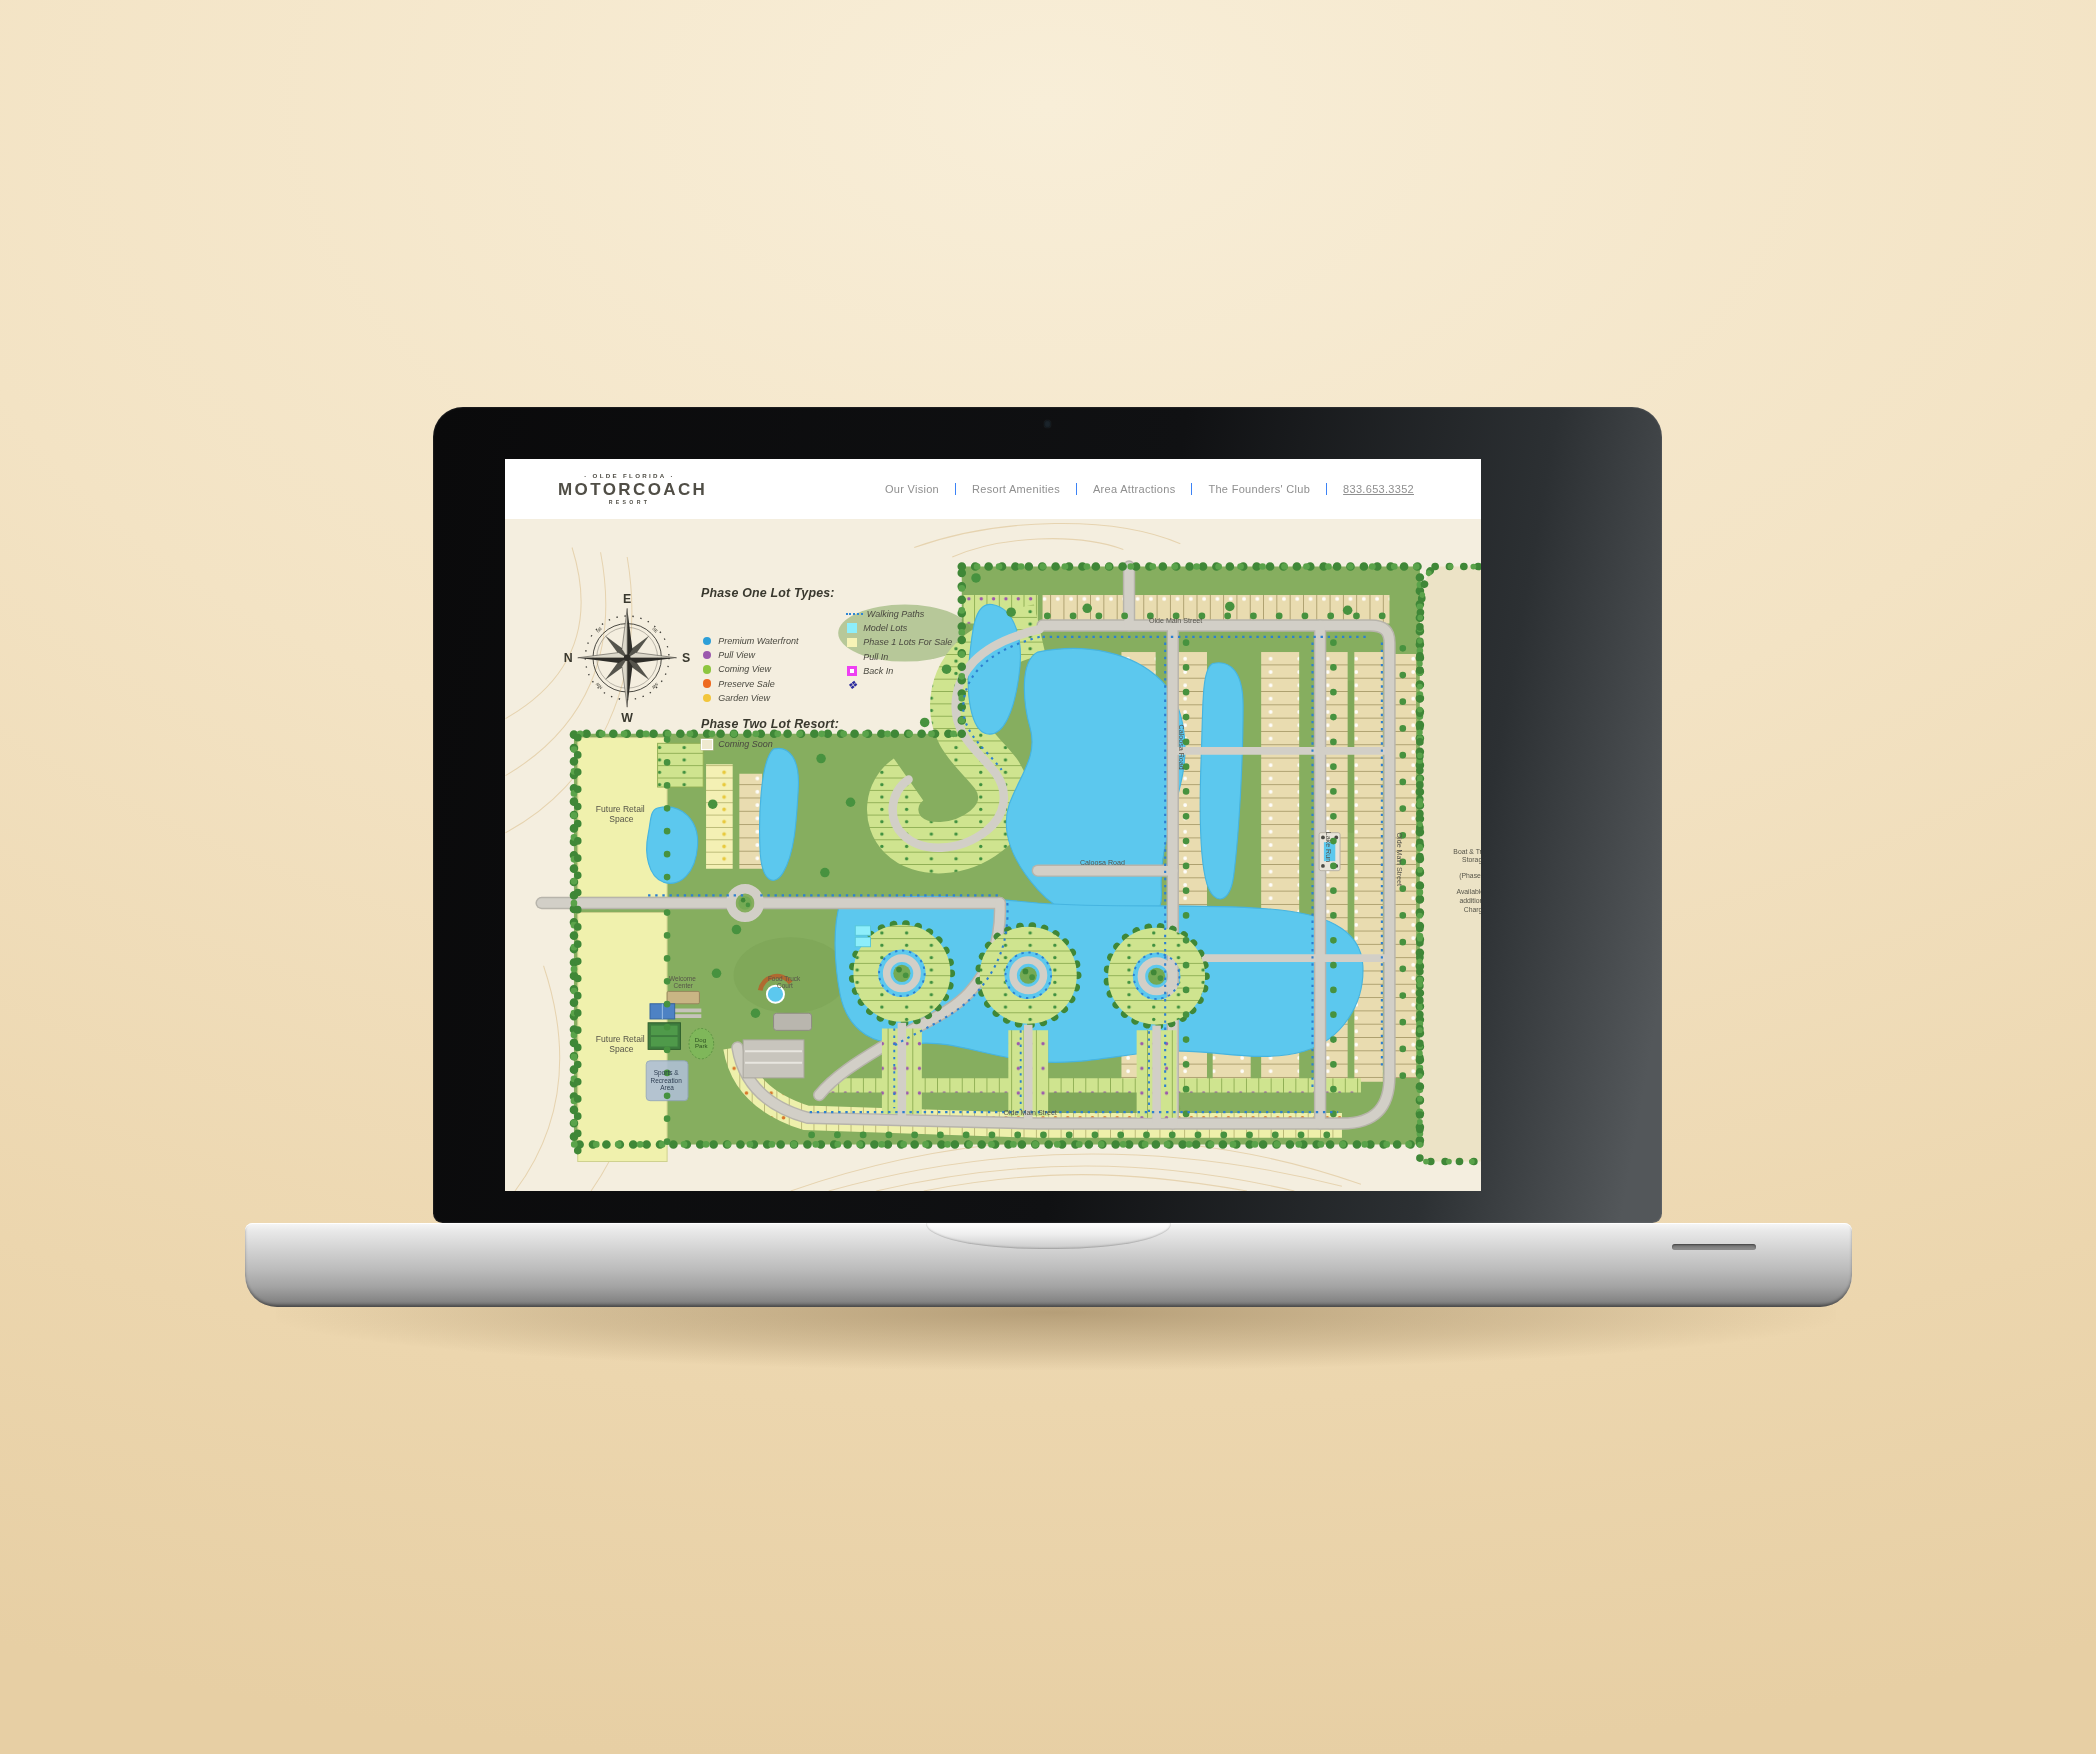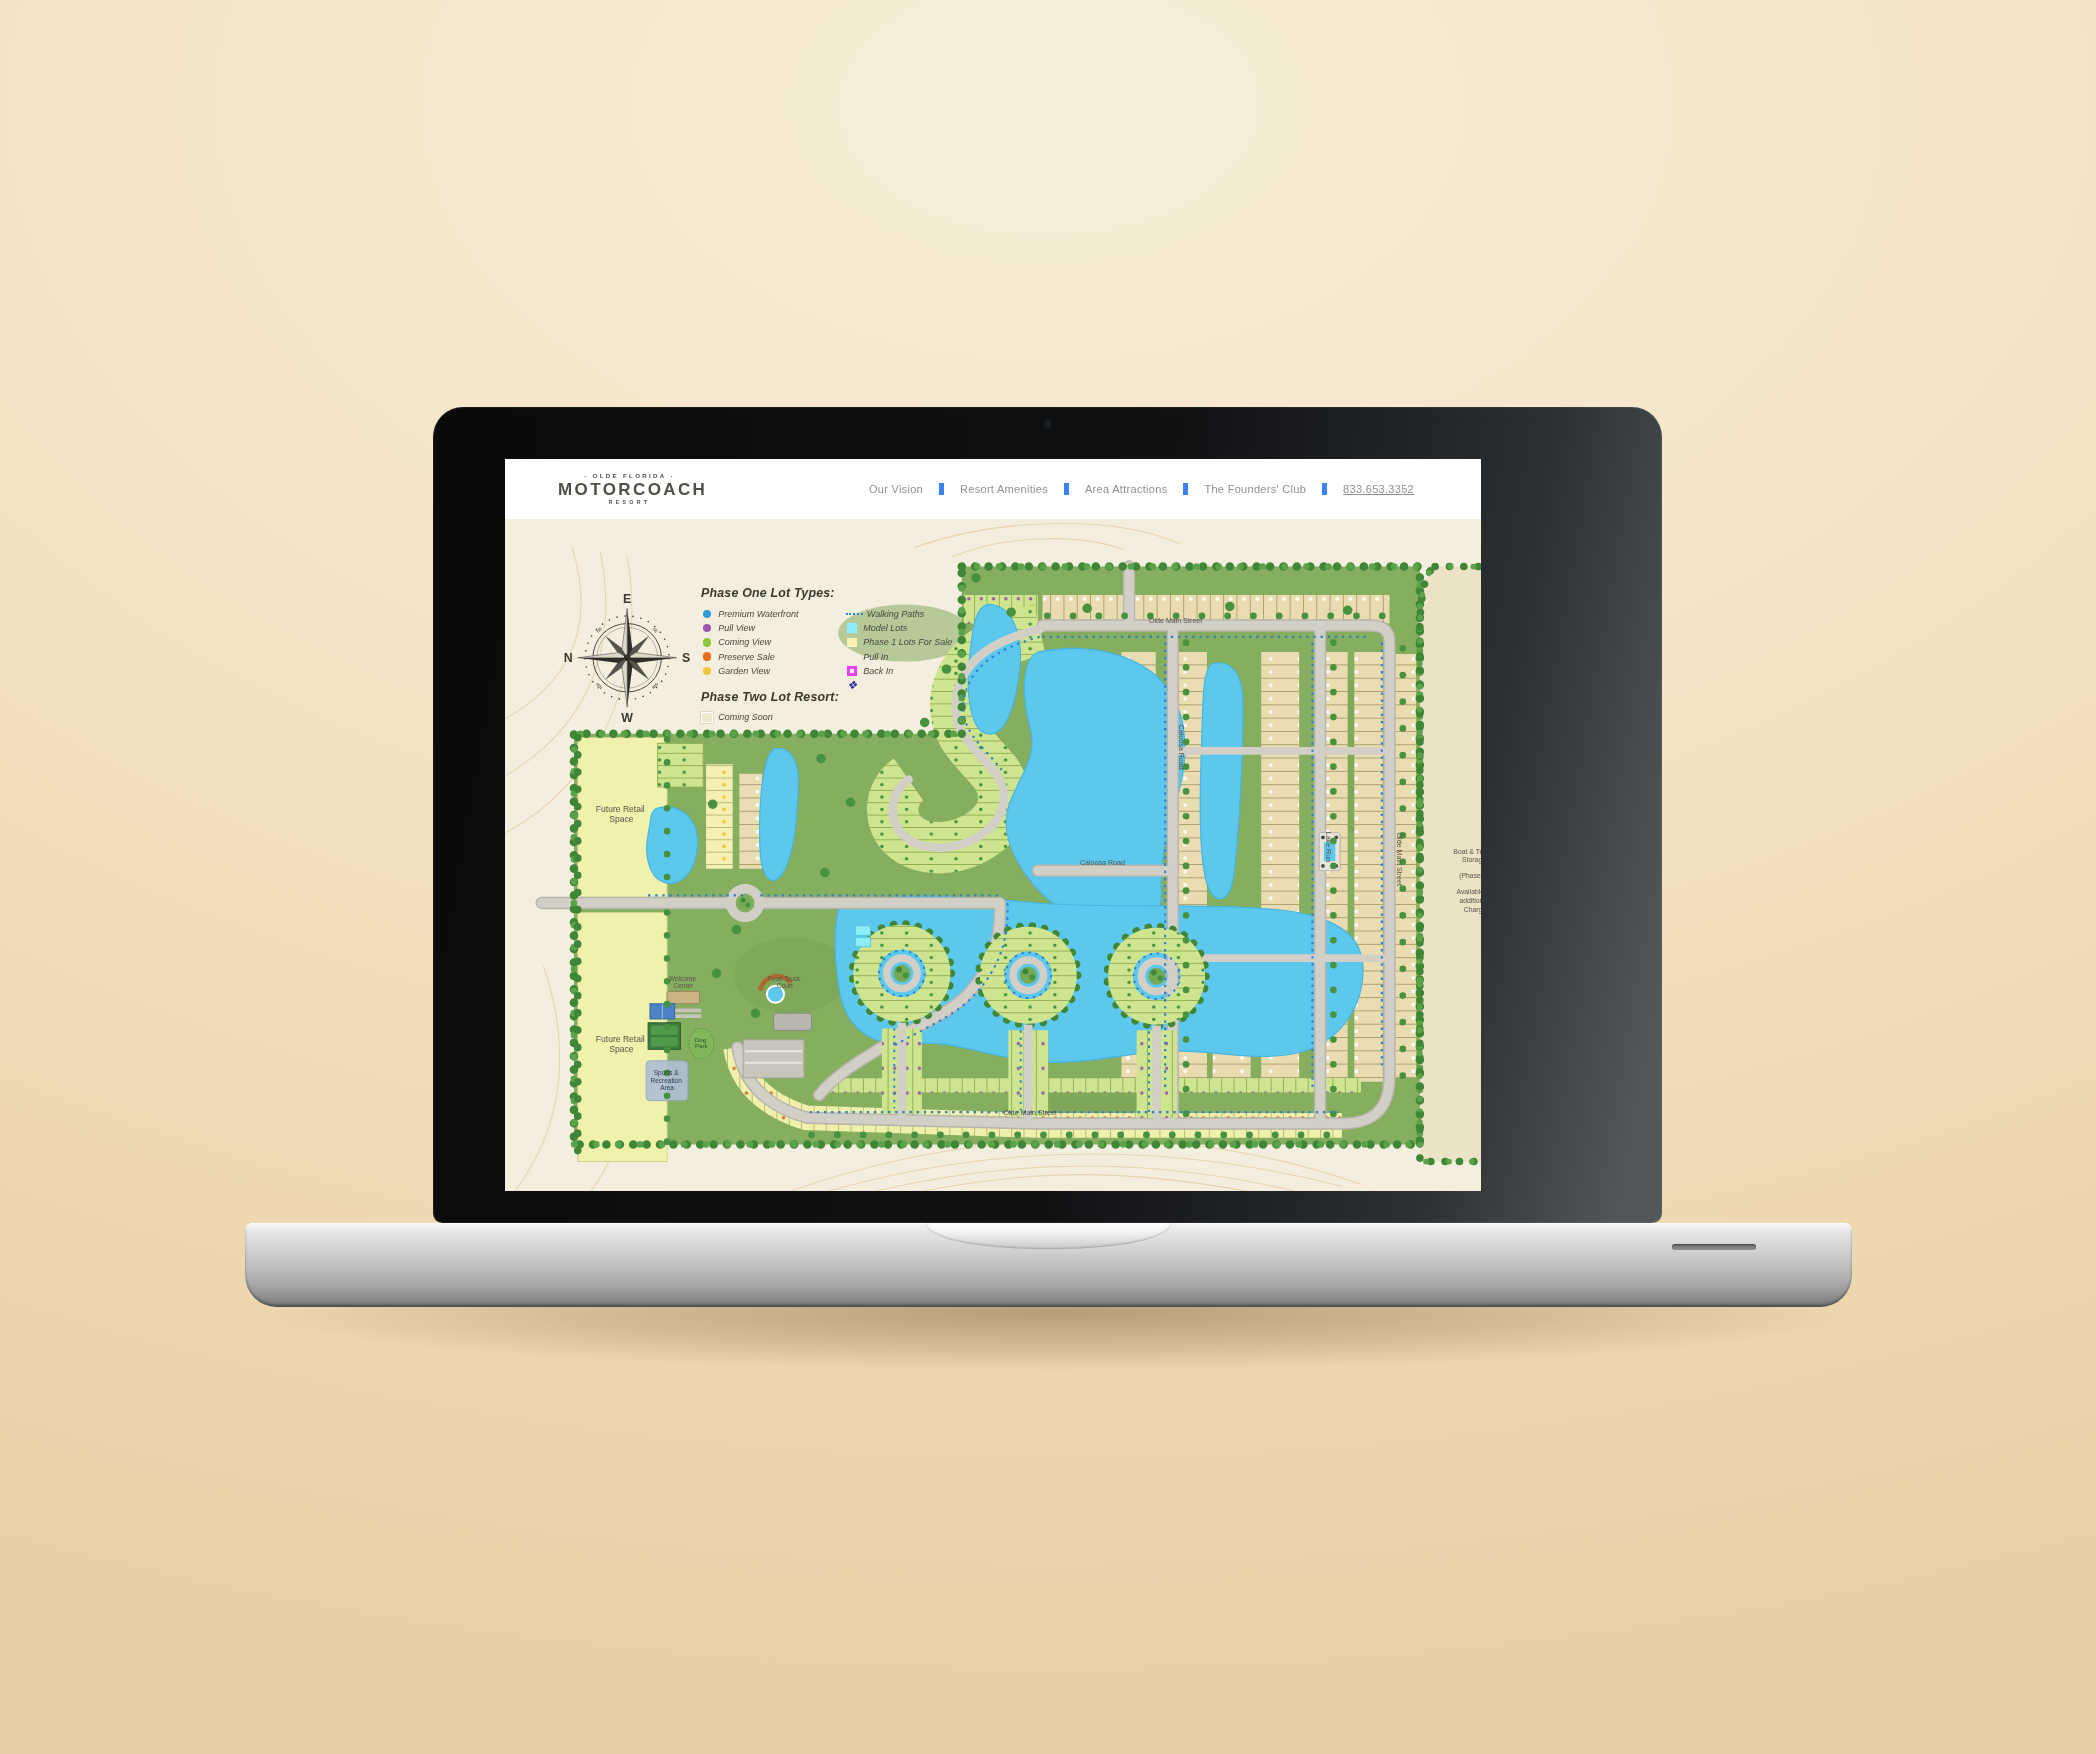--- a/index.html
+++ b/index.html
@@ -31,31 +31,31 @@
     position:absolute;left:0;top:0;width:100%;height:60px;background:#ffffff;
     display:flex;align-items:center;box-sizing:border-box;padding:0 67px 0 53px;
   }
   .logo{width:143px;text-align:center;color:#504e46;line-height:1.15;}
   .logo .l-top{font-size:6.2px;letter-spacing:2.3px;font-weight:bold;}
   .logo .l-main{font-size:17px;font-weight:bold;letter-spacing:2.4px;margin:1px 0;}
   .logo .l-sub{font-size:5.2px;letter-spacing:3.3px;font-weight:bold;}
   .nav{margin-left:auto;display:flex;align-items:center;height:28.5px;}
   .nav-item{
     font-size:11px;color:#8f8f8f;padding:0 16px;letter-spacing:0.3px;
-    border-right:5px solid #3b82f6;white-space:nowrap;cursor:pointer;
+    border-right:1px solid #3b82f6;white-space:nowrap;cursor:pointer;
   }
   .nav-item:last-child{border-right:none;padding-right:0;text-decoration:underline;}
   
   .map-region{position:absolute;left:0;top:60px;width:1096px;height:672px;}
   .map-svg{position:absolute;left:0;top:0;}
   
   .legend{position:absolute;left:196px;top:67px;color:#403f35;font-style:italic;}
   .legend h3{margin:0 0 6.7px 0;font-size:12.4px;color:#3a392f;letter-spacing:0.2px;}
   .legend-cols{display:flex;}
-  .lg-col1{width:145px;}
+  .lg-col1{width:145px;margin-top:27px;}
   .lg-row{display:flex;align-items:center;height:14.3px;font-size:9px;color:#4a4940;}
   .lg-ico{width:12.4px;height:12.4px;margin-right:4.8px;display:flex;align-items:center;justify-content:center;flex:none;}
   .dot{width:8.6px;height:8.6px;border-radius:50%;}
   .sq{width:9.5px;height:9.5px;}
   .dots-line{width:17px;border-top:2.9px dotted #2e86d4;margin-right:3.8px;}
   .sq-backin{width:9.5px;height:9.5px;background:#ee3ff2;position:relative;}
   .sq-backin i{position:absolute;left:2.9px;top:2.9px;width:3.8px;height:3.8px;background:#fff;}
   .marker-diamond{font-size:11.4px;color:#2d2c9e;line-height:1;}
   .phase-two{margin-top:11.4px;}
   .sq-outline{width:9.5px;height:9.5px;background:#efe9cf;border:1.4px solid #fff;box-shadow:0 0 0 0.5px #c9c2a4;}

